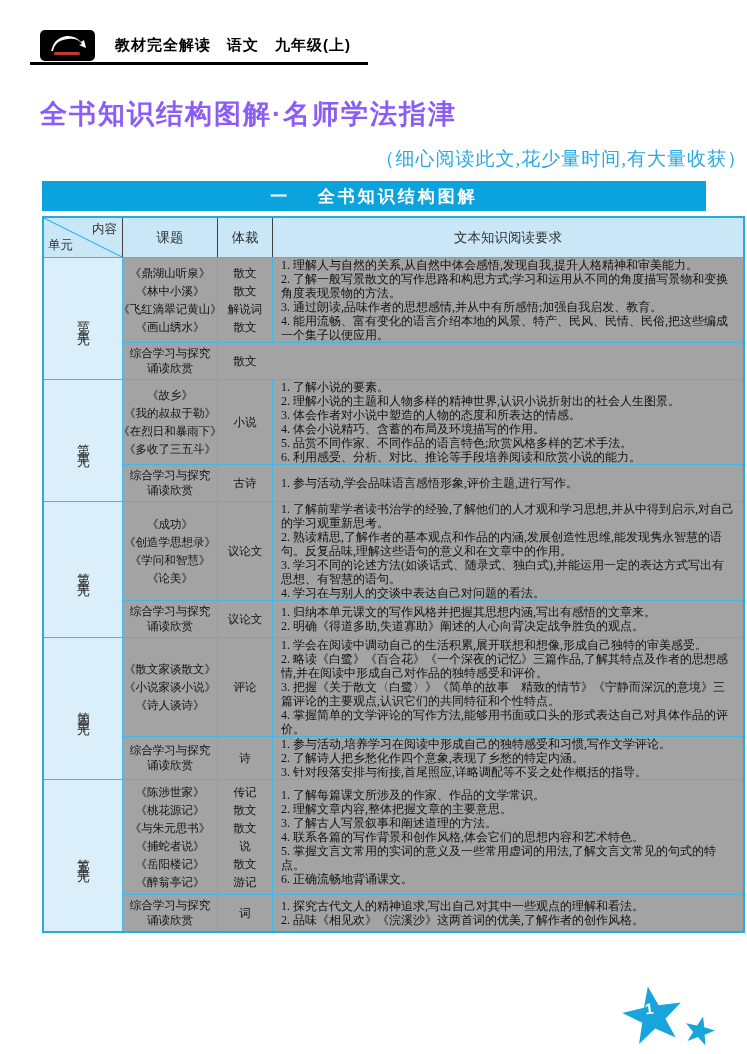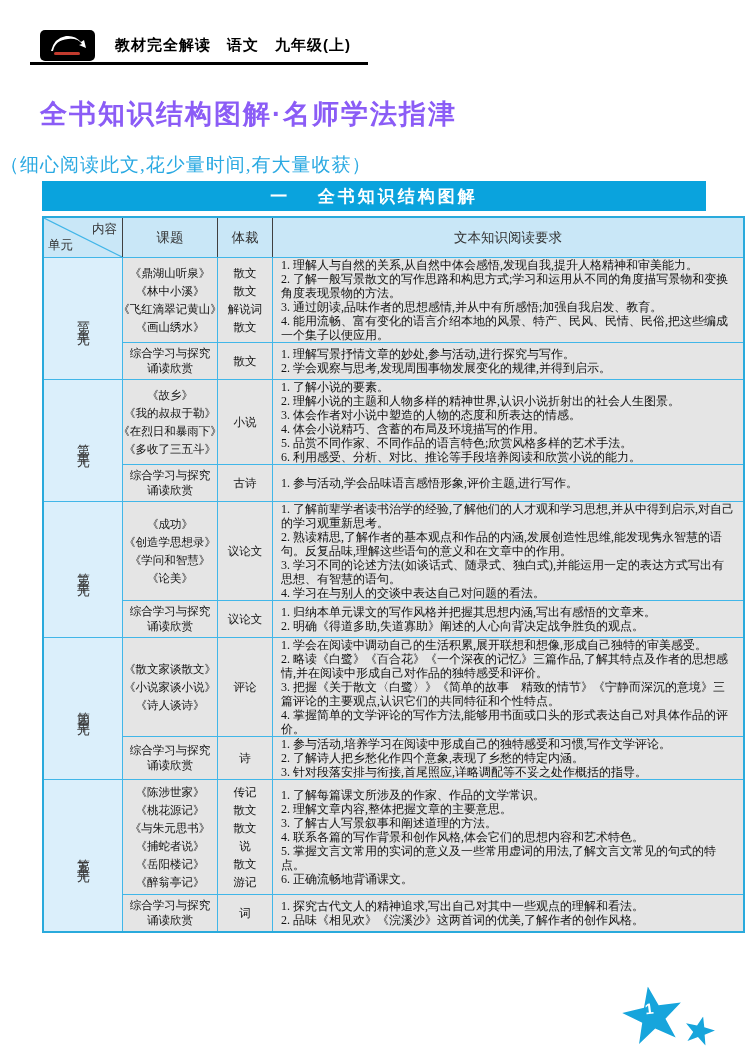--- a/index.html
+++ b/index.html
@@ -9,29 +9,29 @@
 
   
   .brand-row { position:absolute; left:40px; top:30px; display:flex; align-items:center; }
   .logo { width:55px; height:31px; background:#000; border-radius:5px; display:flex; align-items:center; justify-content:center; }
   .brand-title { margin-left:20px; font-size:15px; font-weight:bold; color:#000; letter-spacing:1px; }
   .brand-rule { position:absolute; left:30px; top:62px; width:338px; height:2.5px; background:#000; }
 
   
   .page-title { position:absolute; left:0; top:96px; width:100%; 
     font-size:27px; font-weight:bold; color:#8b5cf6; letter-spacing:2px;margin-left:40px; }
-  .page-subtitle { position:absolute; left:0; top:146px; width:100%; text-align:left;
-    font-family:"Liberation Serif", serif; font-size:19px; color:#2aa9e2; letter-spacing:1px;margin-top:6px; }
+  .page-subtitle { position:absolute; left:0; top:146px; width:100%; text-align:right;
+    font-family:"Liberation Serif", serif; font-size:19px; color:#2aa9e2; letter-spacing:1px; }
 
   .section-banner { position:absolute; left:42px; top:181px; width:664px; height:30px;
     background:#0aa3dd; color:#fff; font-size:17px; font-weight:bold; letter-spacing:3px;
     display:flex; align-items:center; justify-content:center; }
 
   
-  .ktable { position:absolute; left:42px; top:216px; width:703px; border:2px solid #29aadc; background:#e5e5e5; }
+  .ktable { position:absolute; left:42px; top:216px; width:703px; border:2px solid #29aadc; background:#a3a3a3; }
 
   .thead { display:flex; height:40px; background:#c9e7f7; border-bottom:1px solid #41b6e8; }
   .corner-cell { position:relative; width:78px; flex:0 0 78px; }
   .corner-cell svg { position:absolute; left:0; top:0; width:100%; height:100%; }
   .corner-top { position:absolute; top:3px; right:5px; font-size:12.5px; color:#333; }
   .corner-bottom { position:absolute; bottom:3px; left:4px; font-size:12.5px; color:#333; }
   .th { display:flex; align-items:center; justify-content:center; font-size:13.5px; color:#333;
         border-left:1px solid #404040; }
   .th-title { width:95px; flex:0 0 95px; }
   .th-genre { width:55px; flex:0 0 55px; }
@@ -124,24 +124,20 @@
               </div>
             </div>
             <div class="data-row sub">
               <div class="cell titles-cell">
                 <div class="title-line">综合学习与探究</div>
                 <div class="title-line">诵读欣赏</div>
               </div>
               <div class="cell genre-cell">
                 <div class="genre-line">散文</div>
               </div>
-              <div class="cell req-cell">
-                <div class="req-line">1. 理解写景抒情文章的妙处,参与活动,进行探究与写作。</div>
-                <div class="req-line">2. 学会观察与思考,发现周围事物发展变化的规律,并得到启示。</div>
-              </div>
             </div>
           </div>
         </div>
         <div class="unit-row">
           <div class="unit-cell">
             <div class="unit-text">第二单元</div>
           </div>
           <div class="unit-rows">
             <div class="data-row">
               <div class="cell titles-cell">

